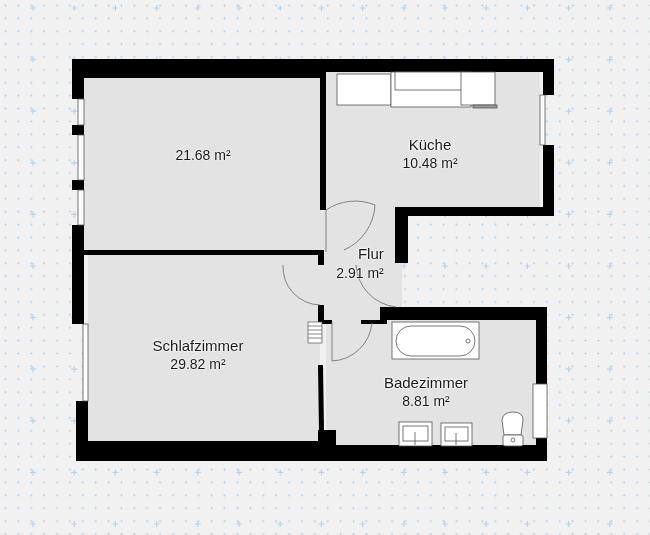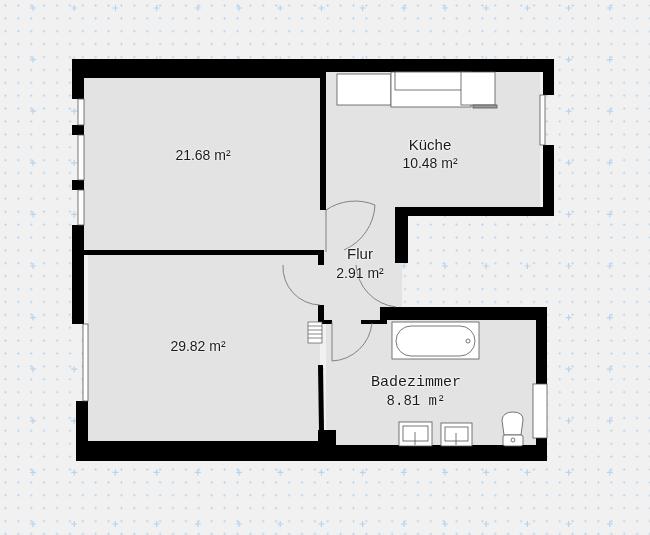--- a/index.html
+++ b/index.html
@@ -297,23 +297,24 @@
   </g>
 </svg>
 
 <div class="room-label" style="left:203px; top:146px;">
   <div class="room-area">21.68 m²</div>
 </div>
 <div class="room-label" style="left:430px; top:136px;">
   <div class="room-name">Küche</div>
   <div class="room-area">10.48 m²</div>
 </div>
-<div class="room-label" style="left:360px; top:245px;">
+<div class="room-label" style="left:360px; top:245px;text-align:right;">
   <div class="room-name">Flur</div>
   <div class="room-area" style="margin-top:4px">2.91 m²</div>
 </div>
 <div class="room-label" style="left:198px; top:337px;">
+  <div class="room-name">Schlafzimmer</div>
   <div class="room-area">29.82 m²</div>
 </div>
-<div class="room-label" style="left:416px; top:374px;font-family:Liberation Mono, monospace;">
+<div class="room-label" style="left:426px; top:374px;">
   <div class="room-name">Badezimmer</div>
   <div class="room-area">8.81 m²</div>
 </div>
 
 </body></html>

